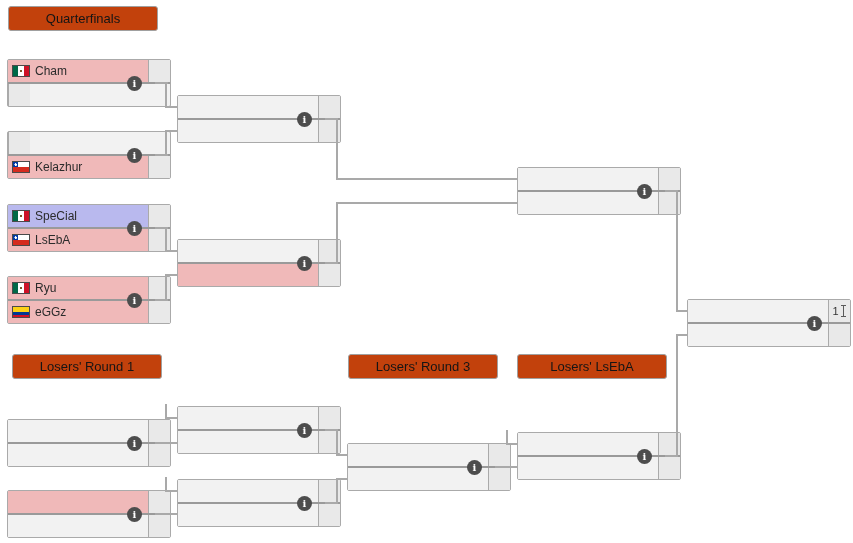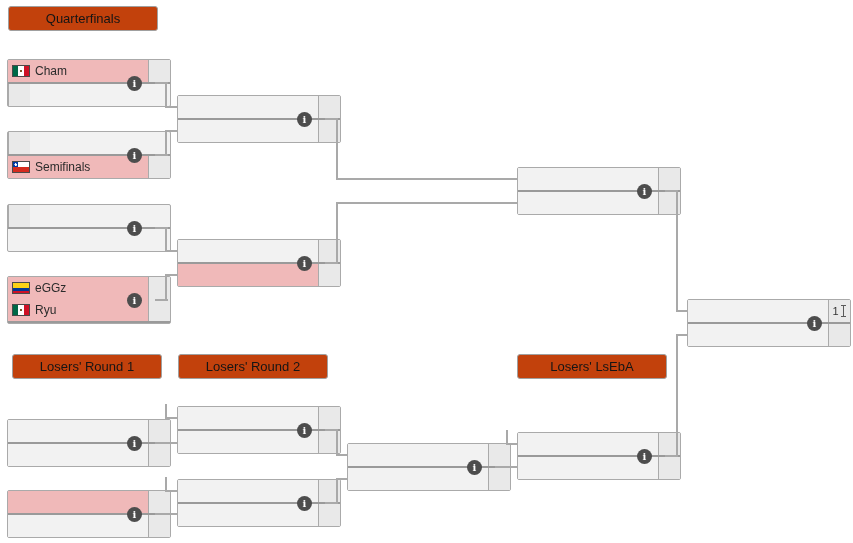--- a/index.html
+++ b/index.html
@@ -60,21 +60,21 @@
       linear-gradient(#5a5a5a,#5a5a5a) center top/5px 1px no-repeat,
       linear-gradient(#5a5a5a,#5a5a5a) center bottom/5px 1px no-repeat;}
 </style>
 </head>
 <body>
 
 <div id="stage">
 
   <div class="hdr h-qf">Quarterfinals</div>
   <div class="hdr h-lr1">Losers' Round 1</div>
-  <div class="hdr h-lr2">Losers' Round 2</div>
+  <div class="hdr h-lr3">Losers' Round 3</div>
   <div class="hdr h-lf">Losers' LsEbA</div>
 
   <div class="ln" style="left:155px;top:82px;width:13px;height:2px"></div>
   <div class="ln" style="left:165px;top:82px;width:2px;height:26px"></div>
   <div class="ln" style="left:165px;top:106px;width:12px;height:2px"></div>
   <div class="ln" style="left:155px;top:154px;width:13px;height:2px"></div>
   <div class="ln" style="left:165px;top:130px;width:2px;height:26px"></div>
   <div class="ln" style="left:165px;top:130px;width:12px;height:2px"></div>
   <div class="ln" style="left:155px;top:227px;width:13px;height:2px"></div>
   <div class="ln" style="left:165px;top:227px;width:2px;height:25px"></div>
@@ -124,49 +124,60 @@
     <div class="minfo">i</div>
   </div>
 
   <div class="match m-qf2">
     <div class="prow top">
       <div class="pscore"><span></span></div>
     </div>
     <div class="prow">
       <div class="pcell" data-tint="pink">
         <span class="flag" data-flag="cl"></span>
-        <span class="pname">Semifinals</span>
+        <span class="pname">Kelazhur</span>
       </div>
       <div class="pscore"><span></span></div>
     </div>
     <div class="minfo">i</div>
   </div>
 
   <div class="match m-qf3">
     <div class="prow top">
+      <div class="pcell" data-tint="blue">
+        <span class="flag" data-flag="mx"></span>
+        <span class="pname">SpeCial</span>
+      </div>
+      <div class="pscore"><span></span></div>
+    </div>
+    <div class="prow">
+      <div class="pcell" data-tint="pink">
+        <span class="flag" data-flag="cl"></span>
+        <span class="pname">LsEbA</span>
+      </div>
       <div class="pscore"><span></span></div>
     </div>
     <div class="minfo">i</div>
   </div>
 
   <div class="match m-qf4">
+    <div class="prow top">
+      <div class="pcell" data-tint="pink">
+        <span class="flag" data-flag="mx"></span>
+        <span class="pname">Ryu</span>
+      </div>
+      <div class="pscore"><span></span></div>
+    </div>
     <div class="prow">
       <div class="pcell" data-tint="pink">
         <span class="flag" data-flag="co"></span>
         <span class="pname">eGGz</span>
       </div>
       <div class="pscore"><span></span></div>
     </div>
-    <div class="prow top">
-      <div class="pcell" data-tint="pink">
-        <span class="flag" data-flag="mx"></span>
-        <span class="pname">Ryu</span>
-      </div>
-      <div class="pscore"><span></span></div>
-    </div>
     <div class="minfo">i</div>
   </div>
 
   <div class="match m-sf1">
     <div class="prow top">
       <div class="pcell" data-tint="">
 
         <span class="pname"></span>
       </div>
       <div class="pscore"><span></span></div>

